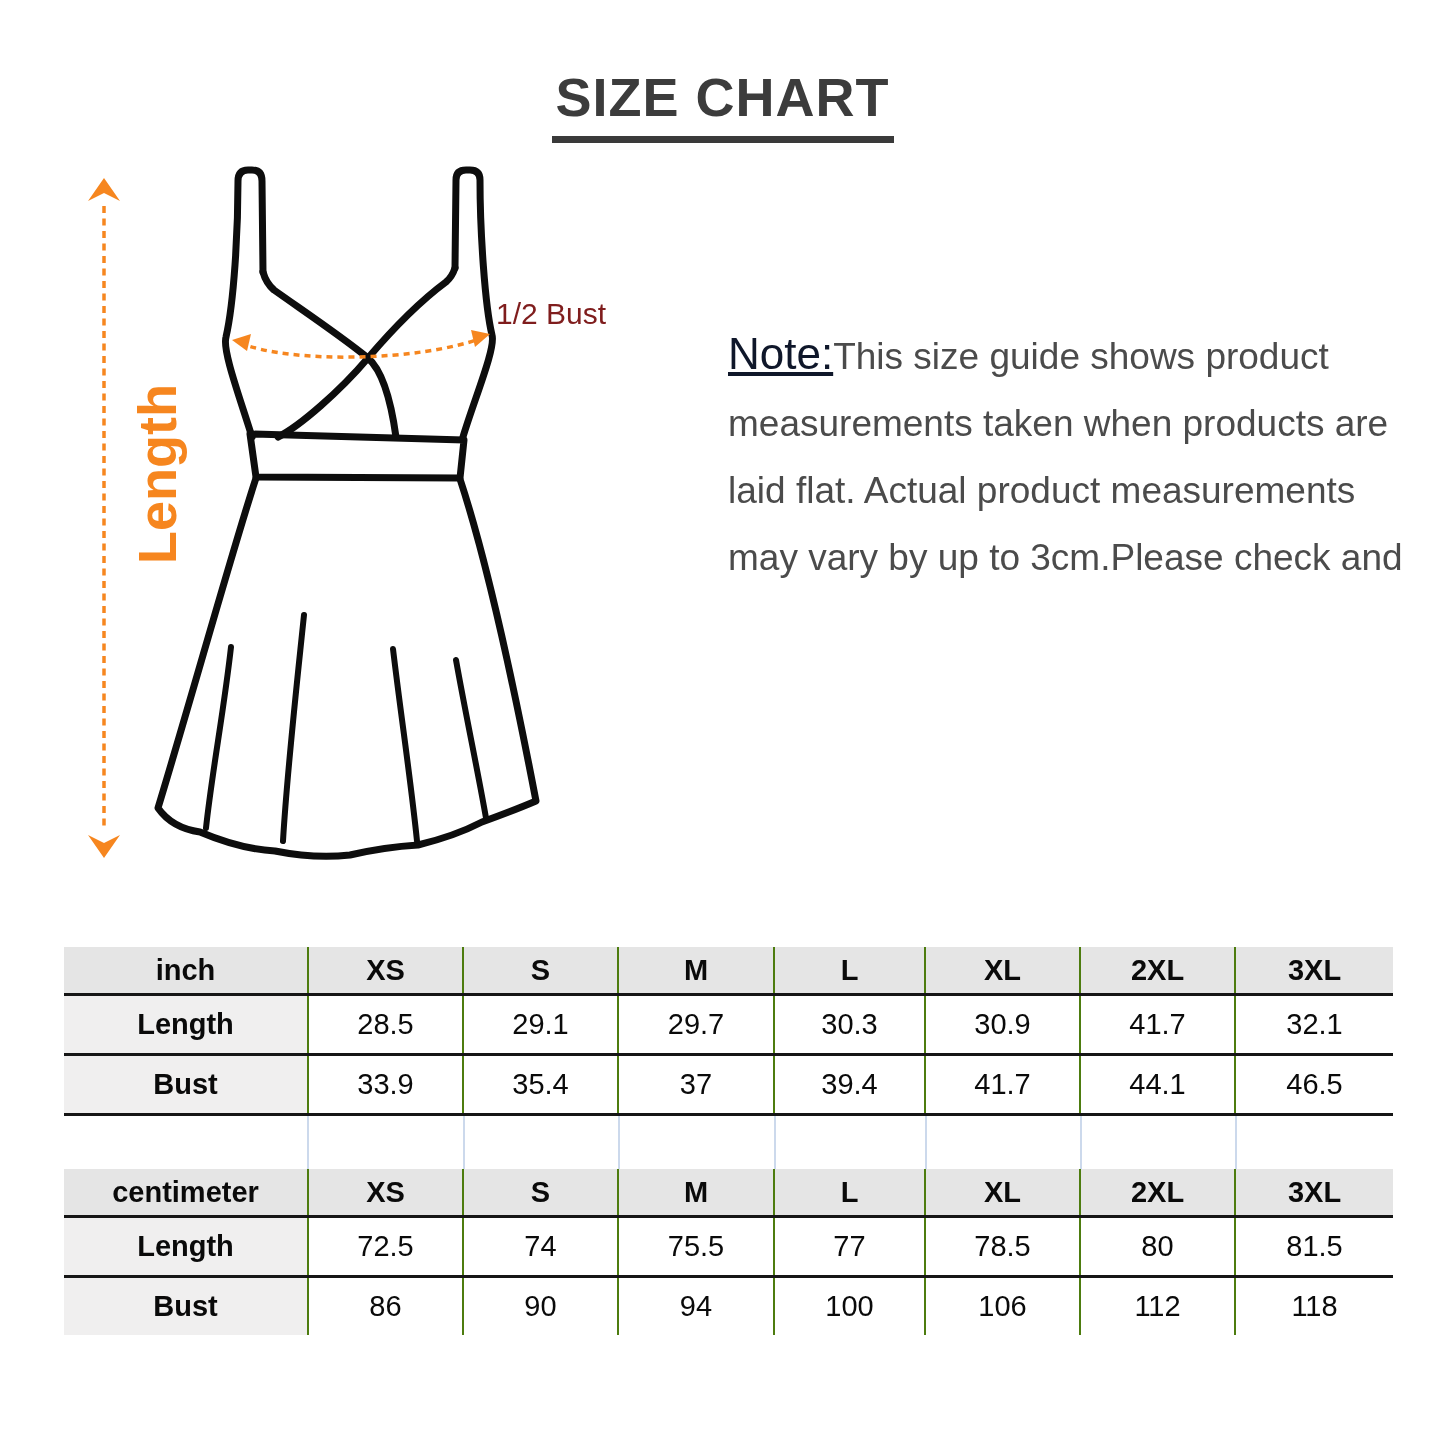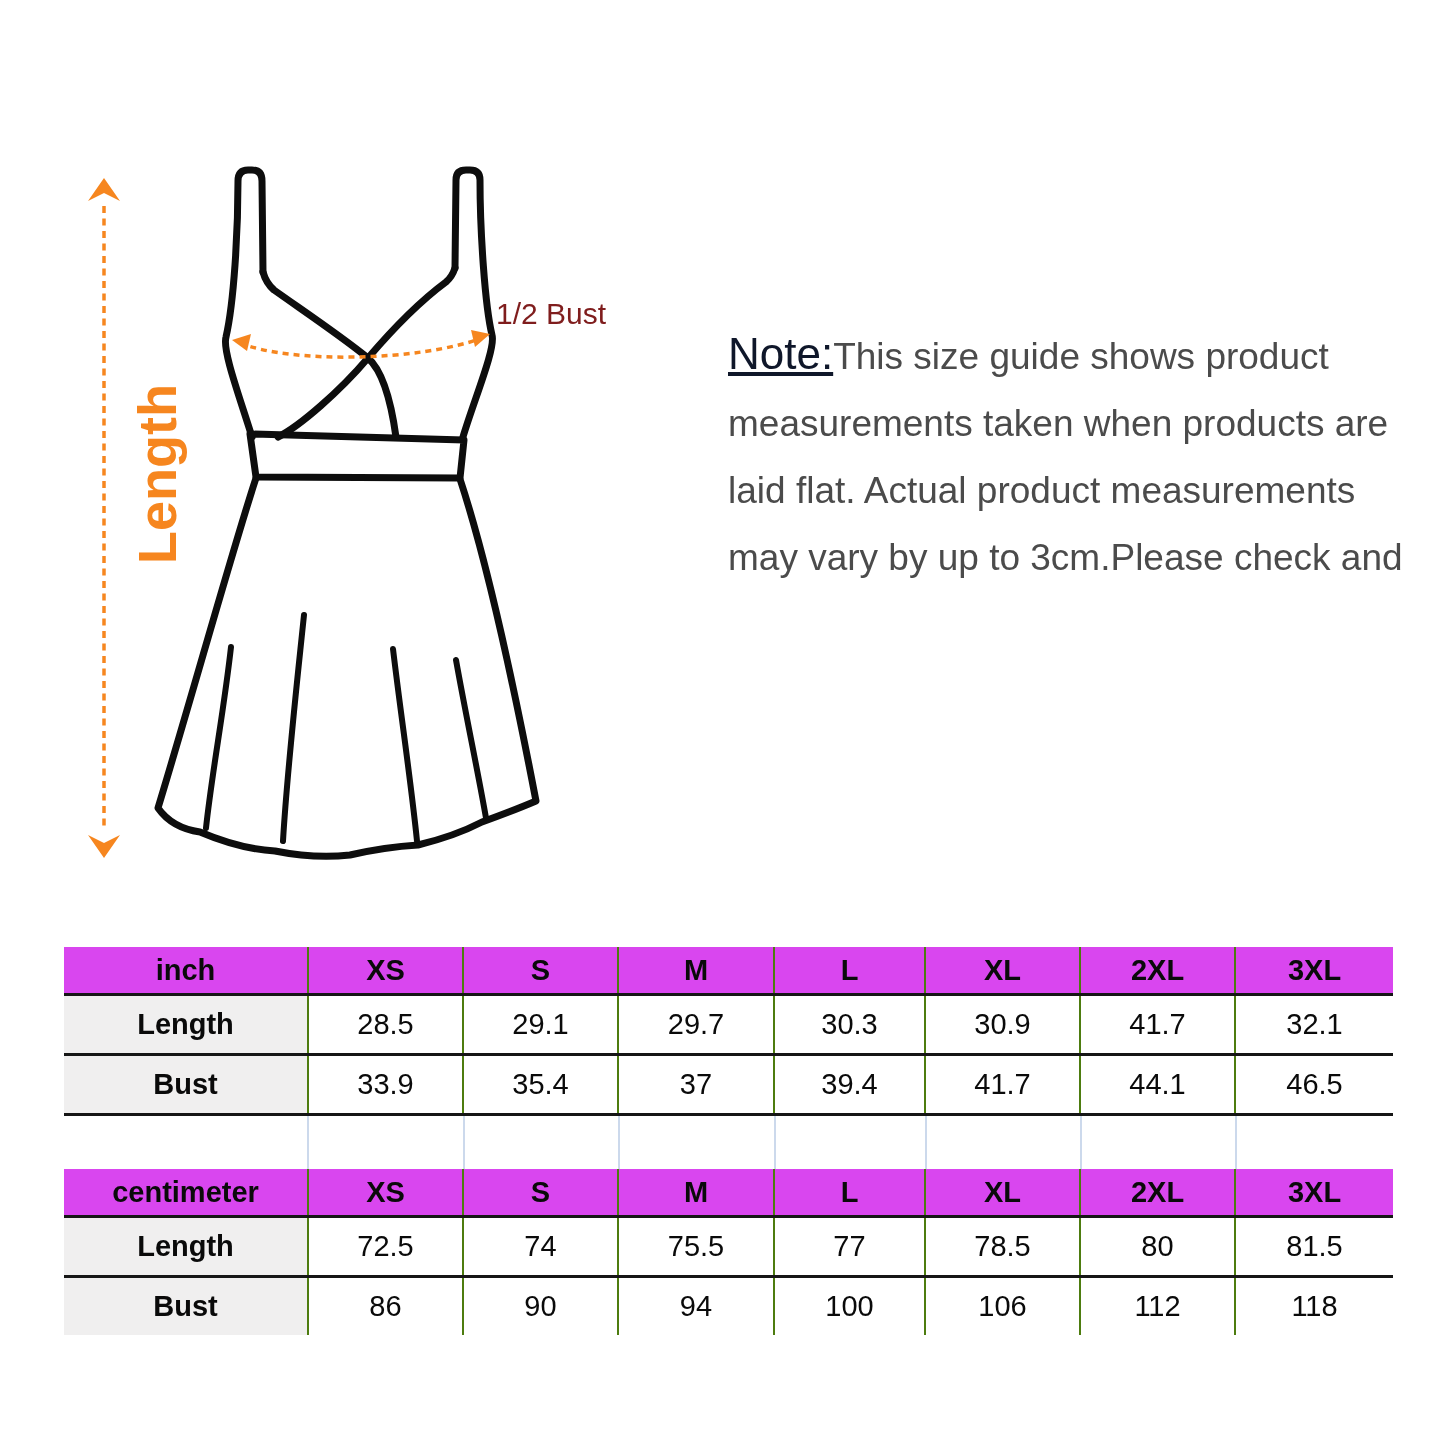--- a/index.html
+++ b/index.html
@@ -20,21 +20,21 @@
   .note-block{position:absolute;left:728px;top:320px;width:700px;font-size:37px;
               color:#4b4b4b;line-height:67px;}
   .note-label{color:#0f172a;font-size:44px;text-decoration:underline;}
 
   
   .tables-wrap{position:absolute;left:64px;top:947px;width:1329px;}
   table.size-table{border-collapse:collapse;table-layout:fixed;width:1329px;font-size:29px;color:#0a0a0a;}
   table.size-table td{text-align:center;vertical-align:middle;overflow:hidden;
                       border-bottom:3px solid #161616;}
   table.size-table td + td{border-left:2px solid #4d7c0f;}
-  table.size-table tr.hdr td{height:44px;font-weight:700;background:#d946ef;}
+  table.size-table tr.hdr td{height:44px;font-weight:700;background:#e5e5e5;}
   table.size-table tr.data td{height:55px;font-weight:400;background:#ffffff;}
   table.size-table tr.data td.rowlabel{font-weight:700;background:#f0efef;}
   table.size-table tr.no-bottom td{border-bottom:none;}
   .grid-gap{position:relative;height:53px;width:1329px;}
   .grid-gap .vline{position:absolute;top:0;width:2px;height:53px;background:#ccd9ec;}
 
   svg.lineart{position:absolute;left:0;top:0;pointer-events:none;}
 </style>
 </head>
 <body>
@@ -77,20 +77,23 @@
       <polygon points="104,858 120,835 104,843 88,835" stroke="none"></polygon>
     </g>
 
     <g stroke="#f6861f" fill="#f6861f">
       <path d="M 240,343 C 292,364 420,361 482,338" stroke-width="3.5" stroke-dasharray="6 5" fill="none"></path>
       <polygon points="232,340 251,334 247,351" stroke="none"></polygon>
       <polygon points="490,334 471,330 475,347" stroke="none"></polygon>
     </g>
   </svg>
 
+  <div class="title-wrap">
+    <span class="page-title">SIZE CHART</span>
+  </div>
 
   <div class="length-label">Length</div>
   <div class="bust-label">1/2 Bust</div>
 
   <div class="note-block">
     <div><span class="note-label">Note:</span><span>This size guide shows product</span></div>
     <div>measurements taken when products are</div>
     <div>laid flat. Actual product measurements</div>
     <div>may vary by up to 3cm.Please check and</div>
   </div>

